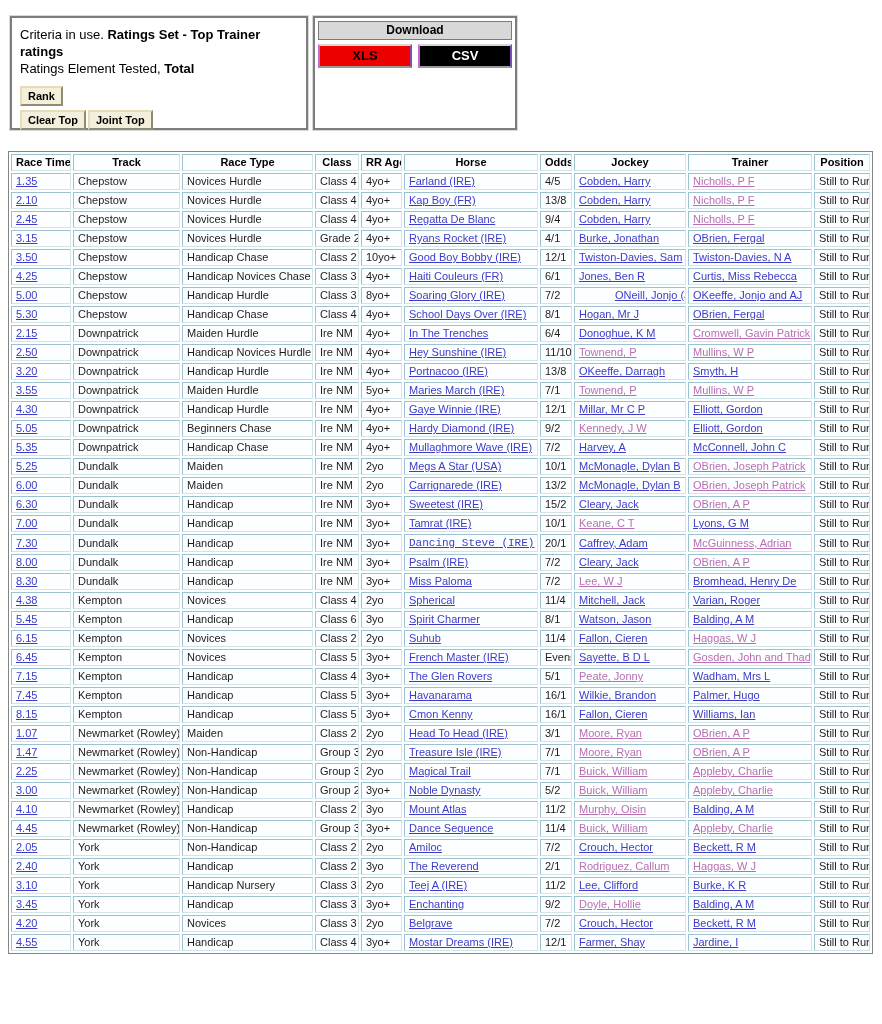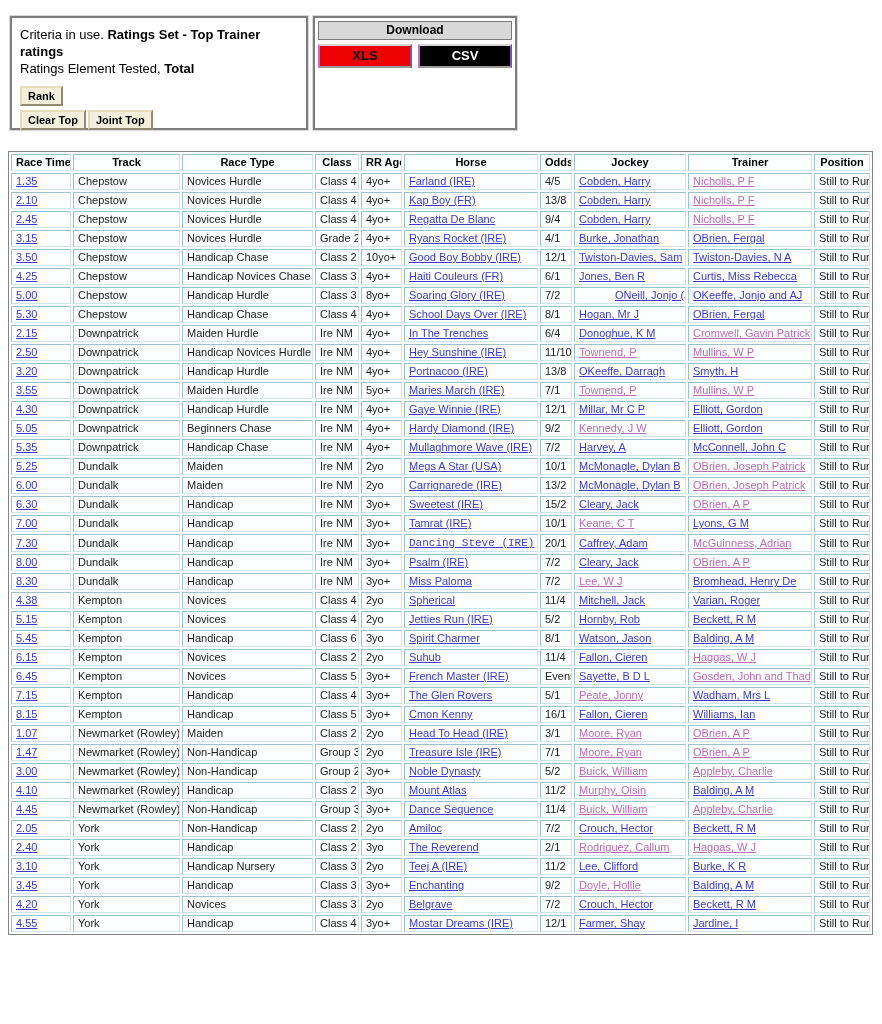--- a/index.html
+++ b/index.html
@@ -362,32 +362,20 @@
           <td>Novices</td>
           <td>Class 4</td>
           <td>2yo</td>
           <td><a class="lnk" style="color: rgb(60, 60, 200);">Spherical</a></td>
           <td>11/4</td>
           <td><a class="lnk" style="color: rgb(60, 60, 200);">Mitchell, Jack</a></td>
           <td><a class="lnk" style="color: rgb(60, 60, 200);">Varian, Roger</a></td>
           <td>Still to Run</td>
         </tr>
         <tr>
-          <td><a class="lnk" style="color: rgb(60, 60, 200);">5.15</a></td>
-          <td>Kempton</td>
-          <td>Novices</td>
-          <td>Class 4</td>
-          <td>2yo</td>
-          <td><a class="lnk" style="color: rgb(60, 60, 200);">Jetties Run (IRE)</a></td>
-          <td>5/2</td>
-          <td><a class="lnk" style="color: rgb(60, 60, 200);">Hornby, Rob</a></td>
-          <td><a class="lnk" style="color: rgb(60, 60, 200);">Beckett, R M</a></td>
-          <td>Still to Run</td>
-        </tr>
-        <tr>
           <td><a class="lnk" style="color: rgb(60, 60, 200);">5.45</a></td>
           <td>Kempton</td>
           <td>Handicap</td>
           <td>Class 6</td>
           <td>3yo</td>
           <td><a class="lnk" style="color: rgb(60, 60, 200);">Spirit Charmer</a></td>
           <td>8/1</td>
           <td><a class="lnk" style="color: rgb(60, 60, 200);">Watson, Jason</a></td>
           <td><a class="lnk" style="color: rgb(60, 60, 200);">Balding, A M</a></td>
           <td>Still to Run</td>
@@ -422,20 +410,32 @@
           <td>Handicap</td>
           <td>Class 4</td>
           <td>3yo+</td>
           <td><a class="lnk" style="color: rgb(60, 60, 200);">The Glen Rovers</a></td>
           <td>5/1</td>
           <td><a class="lnk" style="color: rgb(184, 111, 178);">Peate, Jonny</a></td>
           <td><a class="lnk" style="color: rgb(60, 60, 200);">Wadham, Mrs L</a></td>
           <td>Still to Run</td>
         </tr>
         <tr>
+          <td><a class="lnk" style="color: rgb(60, 60, 200);">7.45</a></td>
+          <td>Kempton</td>
+          <td>Handicap</td>
+          <td>Class 5</td>
+          <td>3yo+</td>
+          <td><a class="lnk" style="color: rgb(60, 60, 200);">Havanarama</a></td>
+          <td>16/1</td>
+          <td><a class="lnk" style="color: rgb(60, 60, 200);">Wilkie, Brandon</a></td>
+          <td><a class="lnk" style="color: rgb(60, 60, 200);">Palmer, Hugo</a></td>
+          <td>Still to Run</td>
+        </tr>
+        <tr>
           <td><a class="lnk" style="color: rgb(60, 60, 200);">8.15</a></td>
           <td>Kempton</td>
           <td>Handicap</td>
           <td>Class 5</td>
           <td>3yo+</td>
           <td><a class="lnk" style="color: rgb(60, 60, 200);">Cmon Kenny</a></td>
           <td>16/1</td>
           <td><a class="lnk" style="color: rgb(60, 60, 200);">Fallon, Cieren</a></td>
           <td><a class="lnk" style="color: rgb(60, 60, 200);">Williams, Ian</a></td>
           <td>Still to Run</td>
@@ -455,20 +455,32 @@
         <tr>
           <td><a class="lnk" style="color: rgb(60, 60, 200);">1.47</a></td>
           <td>Newmarket (Rowley)</td>
           <td>Non-Handicap</td>
           <td>Group 3</td>
           <td>2yo</td>
           <td><a class="lnk" style="color: rgb(60, 60, 200);">Treasure Isle (IRE)</a></td>
           <td>7/1</td>
           <td><a class="lnk" style="color: rgb(184, 111, 178);">Moore, Ryan</a></td>
           <td><a class="lnk" style="color: rgb(184, 111, 178);">OBrien, A P</a></td>
+          <td>Still to Run</td>
+        </tr>
+        <tr>
+          <td><a class="lnk" style="color: rgb(60, 60, 200);">2.25</a></td>
+          <td>Newmarket (Rowley)</td>
+          <td>Non-Handicap</td>
+          <td>Group 3</td>
+          <td>2yo</td>
+          <td><a class="lnk" style="color: rgb(60, 60, 200);">Magical Trail</a></td>
+          <td>7/1</td>
+          <td><a class="lnk" style="color: rgb(184, 111, 178);">Buick, William</a></td>
+          <td><a class="lnk" style="color: rgb(184, 111, 178);">Appleby, Charlie</a></td>
           <td>Still to Run</td>
         </tr>
         <tr>
           <td><a class="lnk" style="color: rgb(60, 60, 200);">3.00</a></td>
           <td>Newmarket (Rowley)</td>
           <td>Non-Handicap</td>
           <td>Group 2</td>
           <td>3yo+</td>
           <td><a class="lnk" style="color: rgb(60, 60, 200);">Noble Dynasty</a></td>
           <td>5/2</td>

